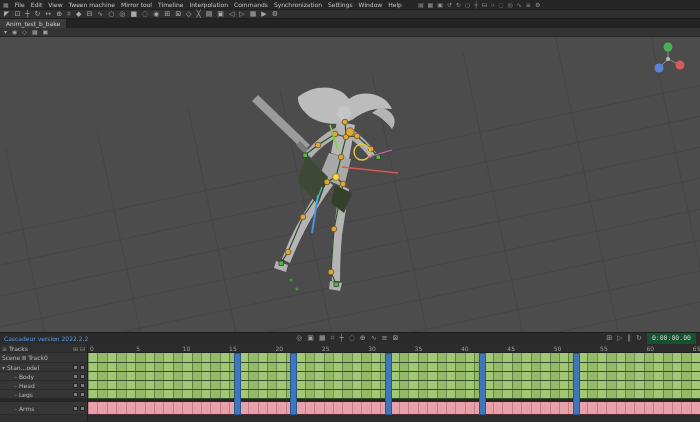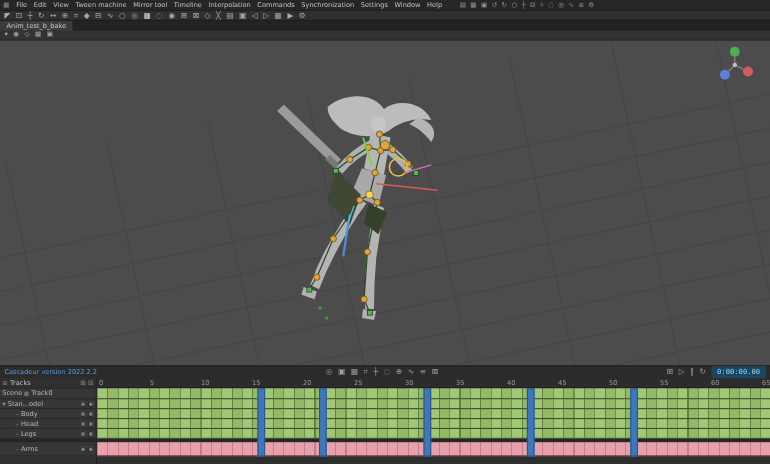--- a/index.html
+++ b/index.html
@@ -33,21 +33,21 @@
   .endmark{fill:#55b548;stroke:#1e3e1e;stroke-width:0.7}
   .trajdot{fill:#3f9a3f}
 
   
   .statusbar{height:12px;background:#2b2b2b;border-top:1px solid #1d1d1d;
     display:flex;align-items:center;font-size:6px;color:#9f9f9f;padding:0 4px;
     gap:5px;flex:0 0 auto}
   .version{color:#5a9ae4;white-space:nowrap}
   .sb-icons{display:flex;gap:5px;font-size:7px;color:#9f9f9f}
   .spacer{flex:1}
-  .time-display{background:#0c4a6e;border:1px solid #3c3c3c;color:#c9c9c9;
+  .time-display{background:#14532d;border:1px solid #3c3c3c;color:#c9c9c9;
     padding:0 4px;font-size:6.5px;font-family:"DejaVu Sans Mono",monospace;
     line-height:9px;white-space:nowrap}
 
   
   .timeline{height:78px;display:flex;background:#303030;flex:0 0 auto}
   .track-panel{width:88px;background:#363636;border-right:1px solid #202020;
     display:flex;flex-direction:column;font-size:6px;color:#b8b8b8}
   .p-row{display:flex;align-items:center;gap:2px;padding:0 2px;
     border-bottom:1px solid #2a2a2a;white-space:nowrap;overflow:hidden}
   .p-head{background:#2f2f2f;color:#c2c2c2}

